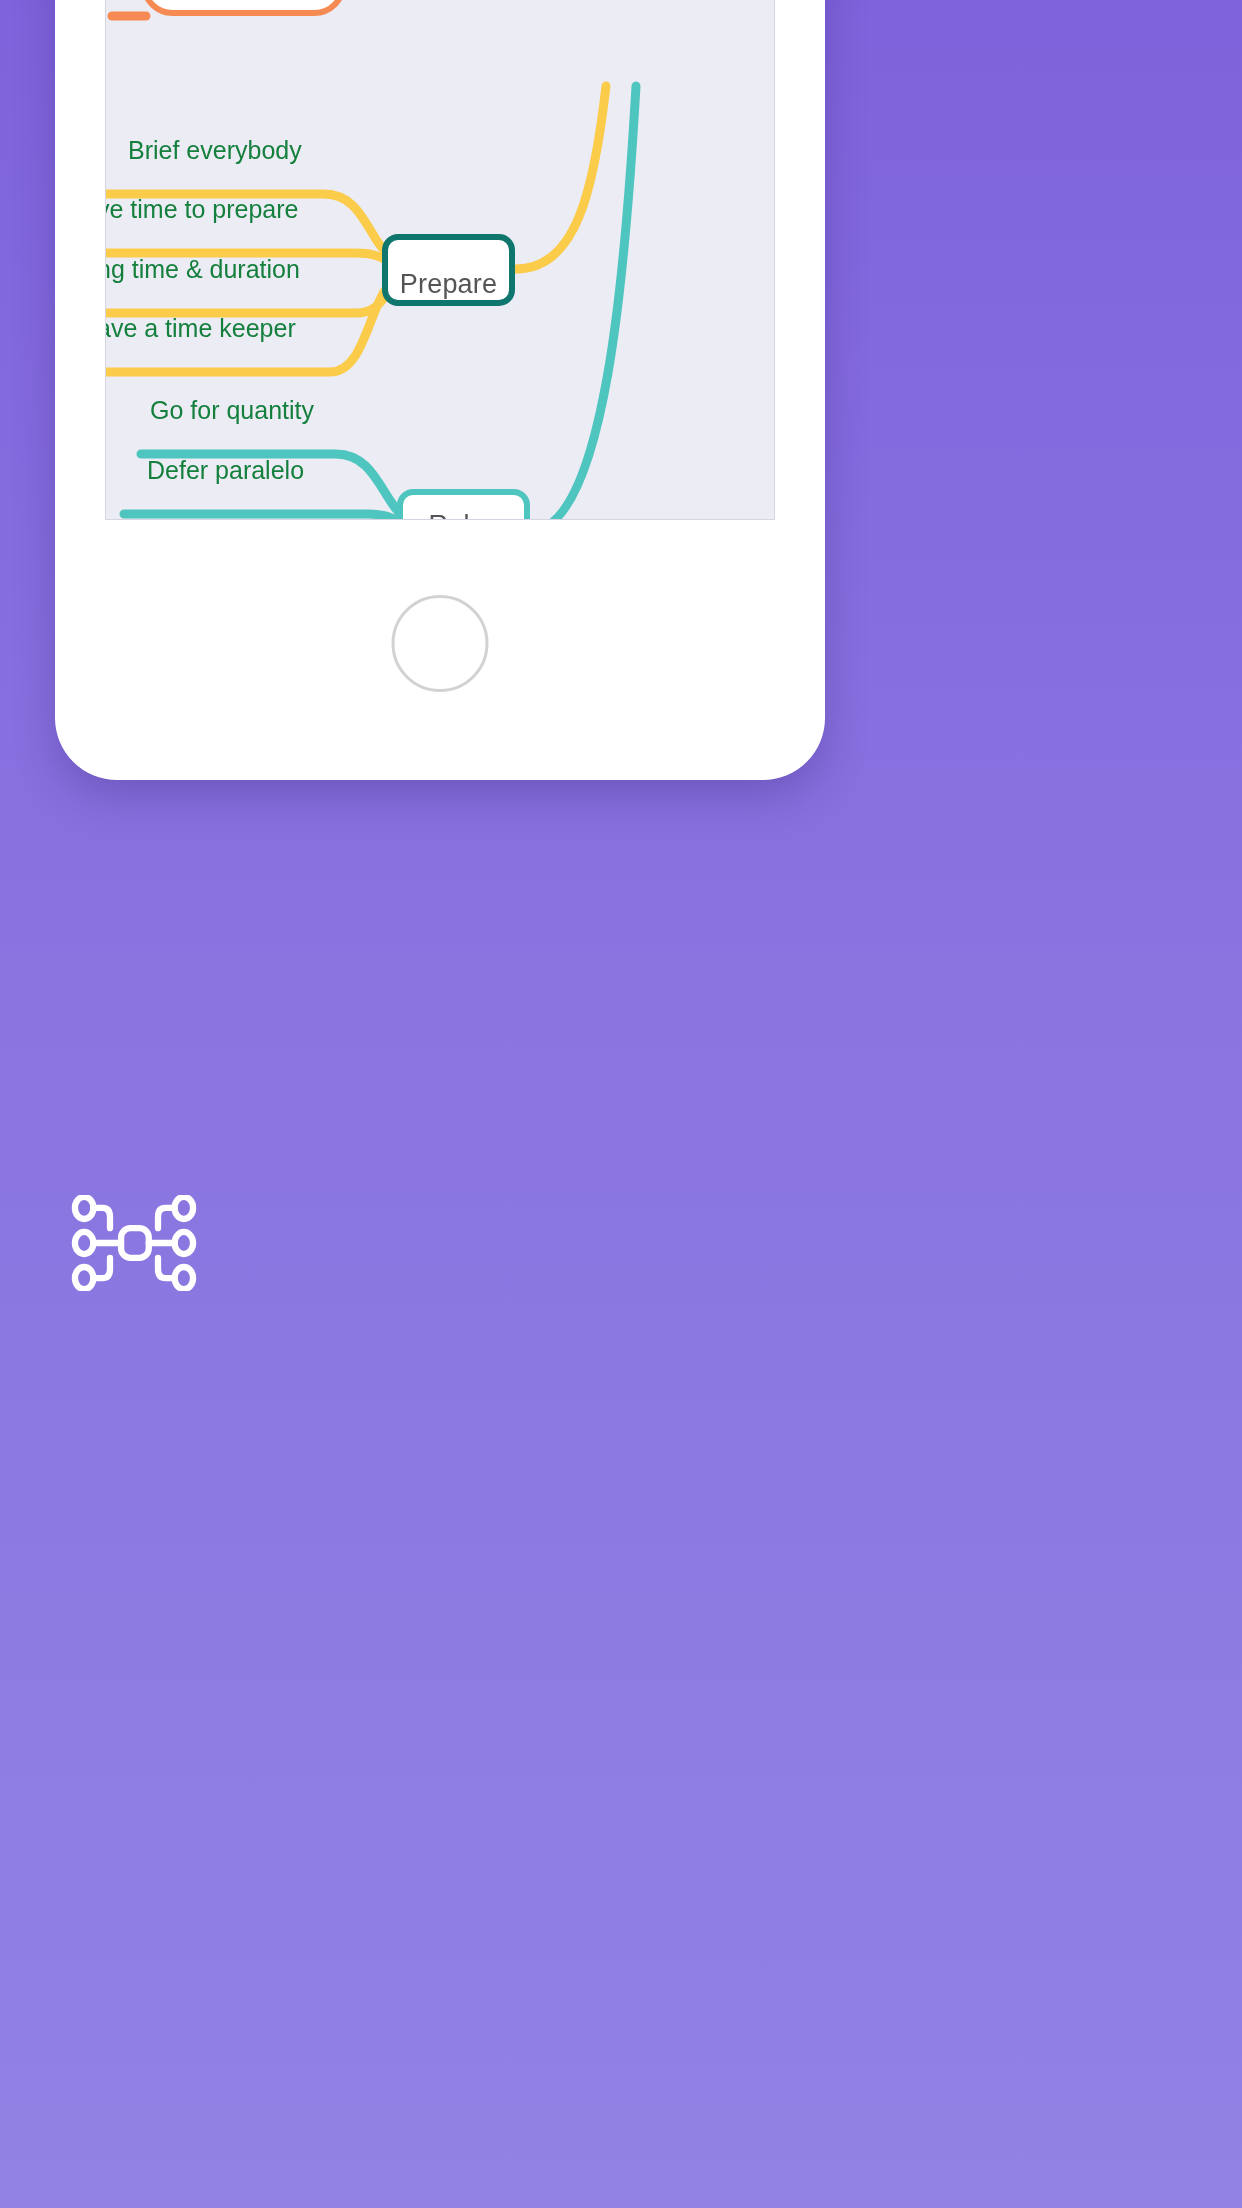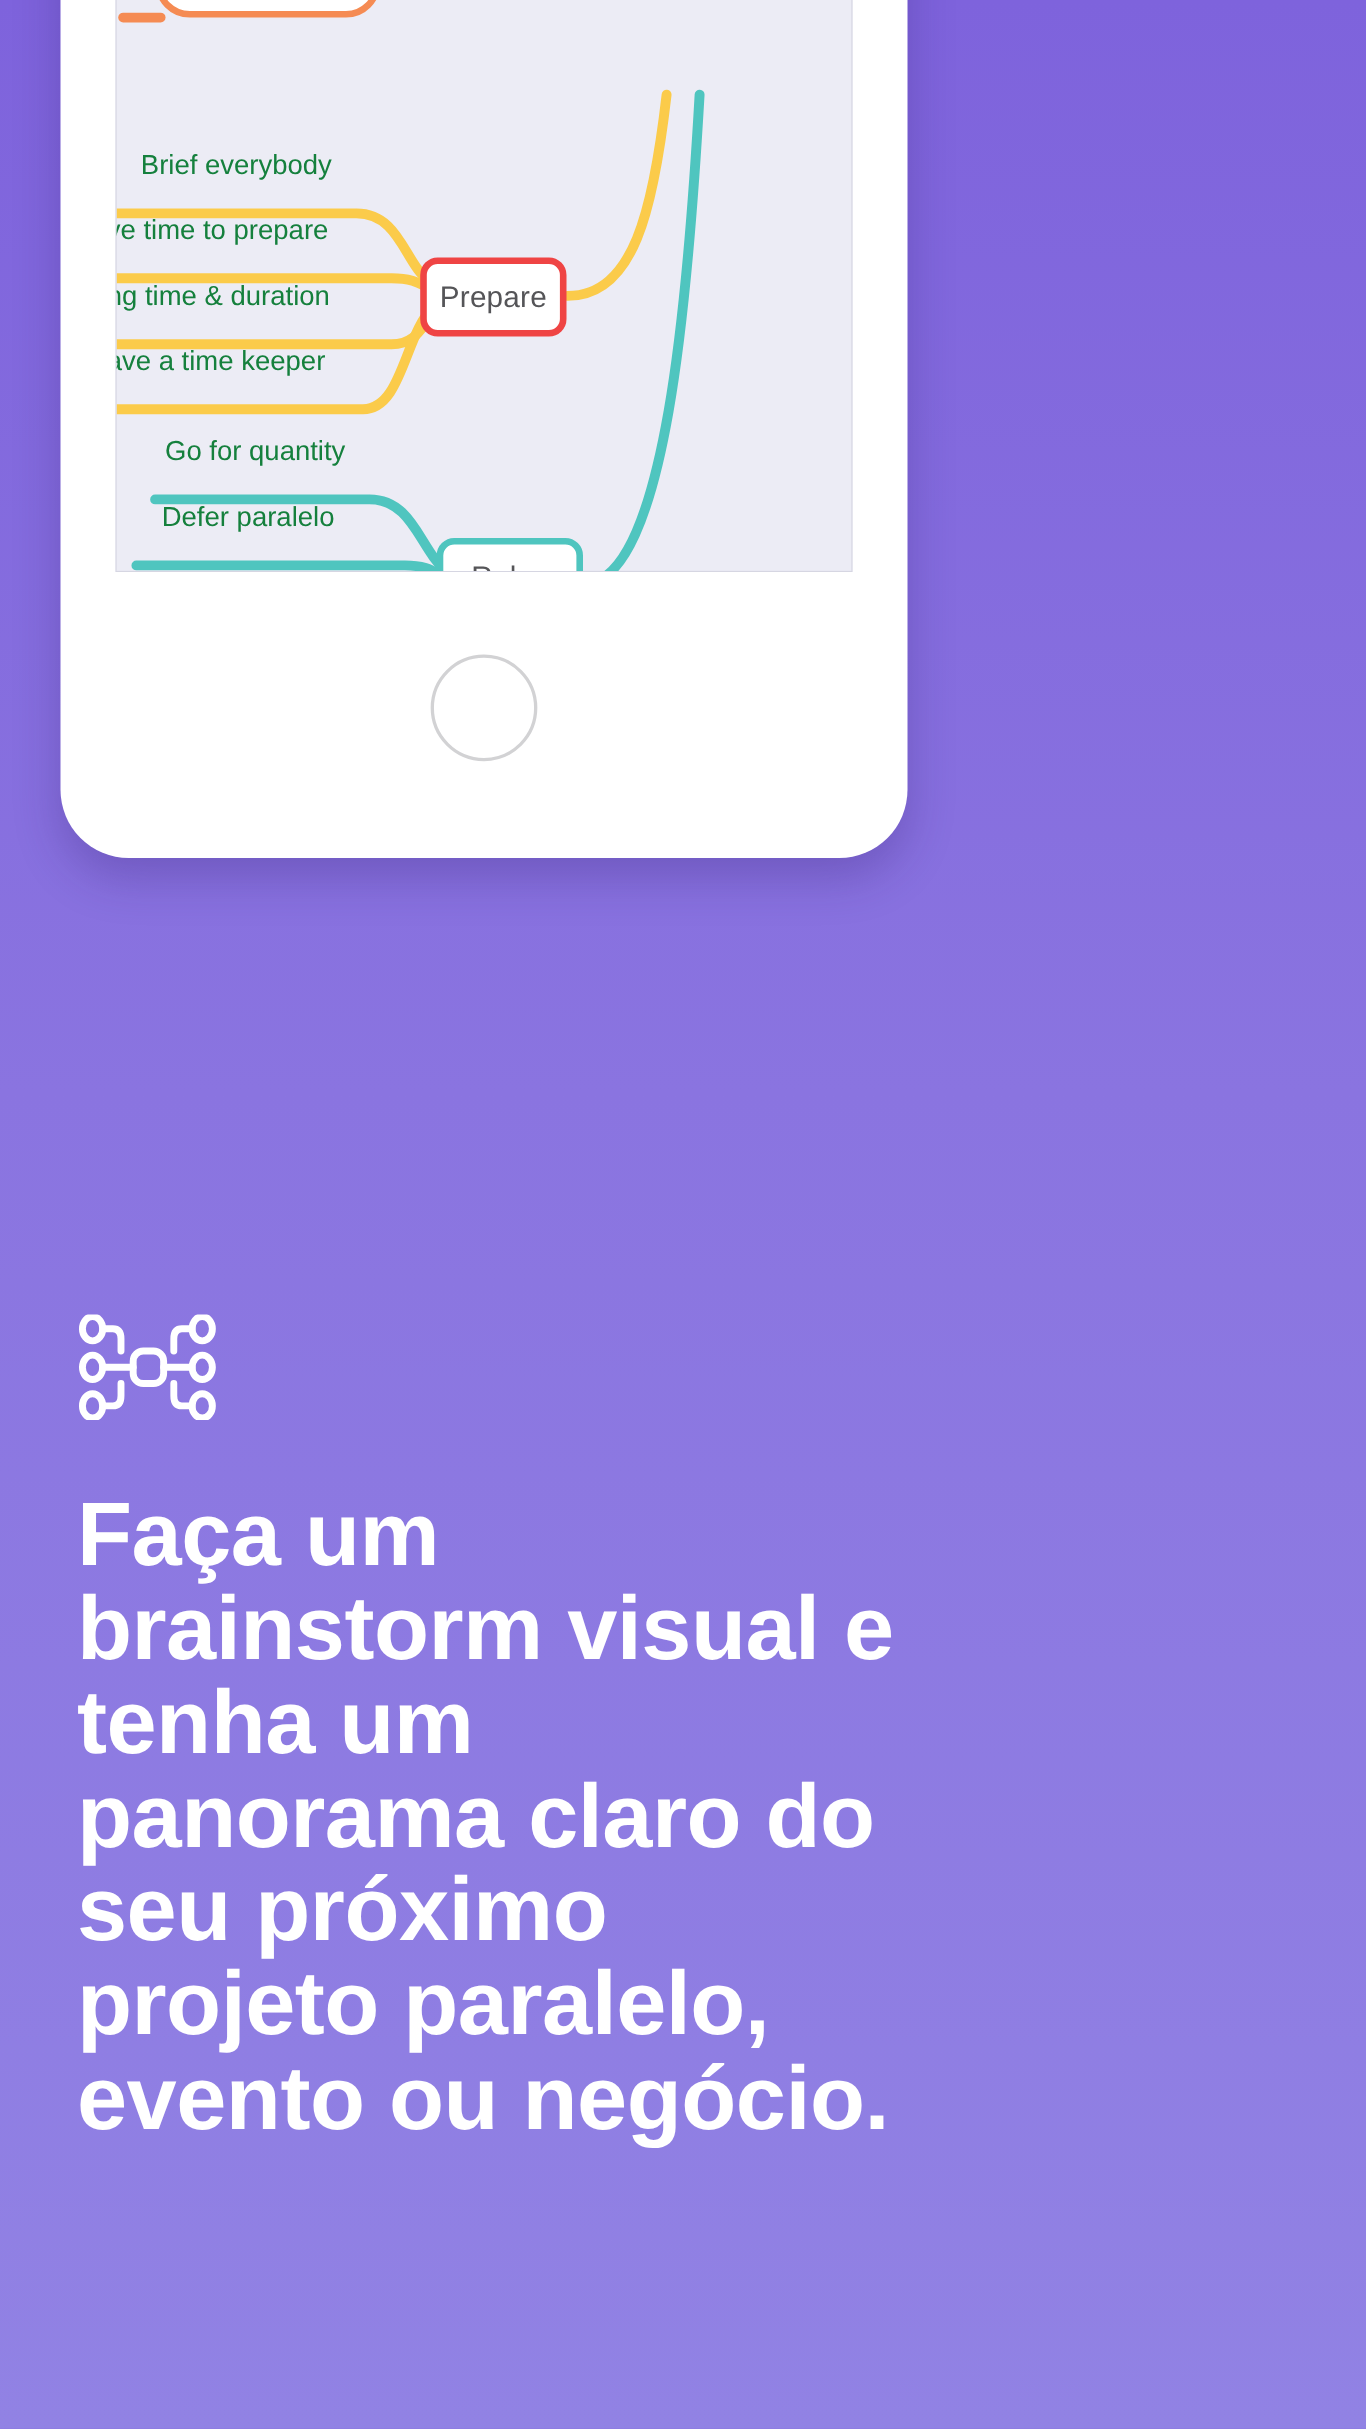--- a/index.html
+++ b/index.html
@@ -32,21 +32,21 @@
   #canvas{position:absolute;inset:0;}
   #canvas svg{position:absolute;left:0;top:0;}
   
   .node{
     position:absolute;background:#ffffff;
     display:flex;align-items:center;justify-content:center;
     color:#555558;font-size:27px;letter-spacing:.2px;
     box-sizing:border-box;white-space:nowrap;
   }
   .node.orange{border:6px solid #f58b53;border-radius:34px;}
-  .node.yellow{border:6px solid #ef4444;border-radius:16px;}
+  .node.yellow{border:6px solid #0f766e;border-radius:16px;align-items:flex-end;}
   .node.teal  {border:6px solid #4fc5bf;border-radius:16px;}
   
   .leaf{
     position:absolute;color:#15803d;font-size:25px;white-space:nowrap;
   }
   
   #home-btn{
     position:absolute;left:50%;transform:translateX(-50%);
     bottom:88px;width:97px;height:97px;border-radius:50%;
     border:3px solid #d2d2d4;box-sizing:border-box;background:#fff;
@@ -148,14 +148,13 @@
         <path d="M12 7 L17 7 C20 7 21 9 21 12 L21 18"></path>
         <path d="M12 26 L27 26"></path>
         <path d="M12 45 L17 45 C20 45 21 43 21 40 L21 34"></path>
         <path d="M56 7 L51 7 C48 7 47 9 47 12 L47 18"></path>
         <path d="M42 26 L56 26"></path>
         <path d="M56 45 L51 45 C48 45 47 43 47 40 L47 34"></path>
       </g>
     </svg>
   </div>
 
-  <div id="lede">Faça um brainstorm visual e tenha um panorama claro do seu próximo projeto paralelo, evento ou negócio.</div>
 </div>
 
 </body></html>

